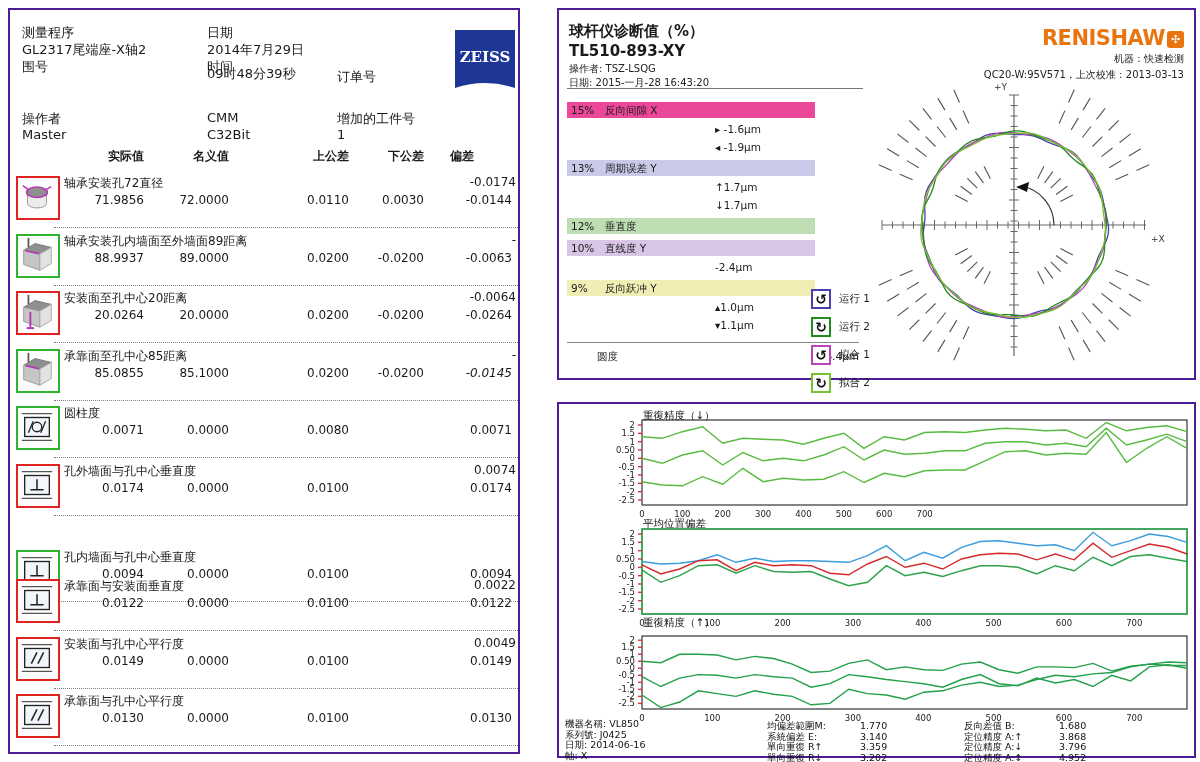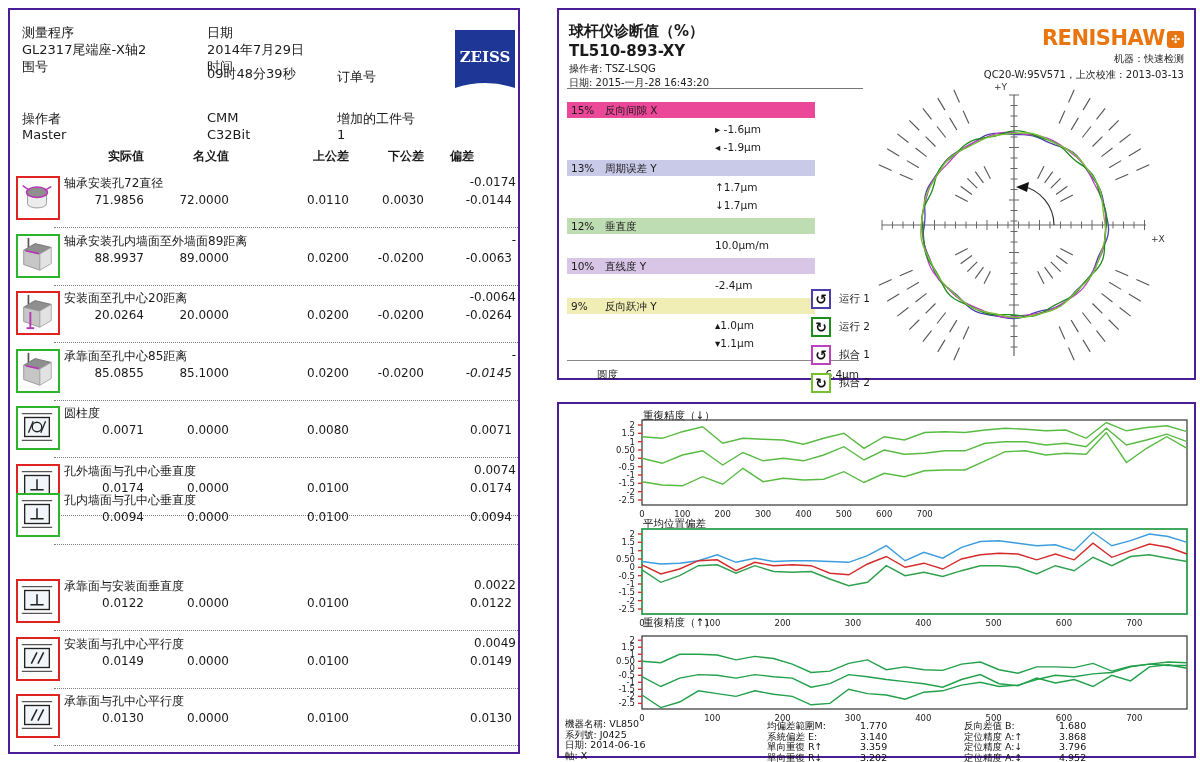--- a/index.html
+++ b/index.html
@@ -199,21 +199,21 @@
         <span class="mdevtop">0.0074</span>
         <div class="mvals">
           <span style="width: 90px;">0.0174</span>
           <span style="width: 85px;">0.0000</span>
           <span style="width: 120px;">0.0100</span>
           <span style="width: 75px;"></span>
           <span style="width: 88px;">0.0174</span>
         </div>
         <div class="sep"></div>
       </div>
-      <div class="mrow" style="top: 479px;">
+      <div class="mrow" style="top: 536px;">
         <div class="micon" style="border-color: rgb(44, 181, 44);"><svg viewBox="0 0 40 40" width="38" height="38">
             <line x1="4" y1="6" x2="36" y2="6" stroke="#222"></line>
             <line x1="4" y1="34" x2="36" y2="34" stroke="#222"></line>
             <rect x="7" y="10" width="26" height="20" fill="#f2f6fa" stroke="#222" stroke-width="1.4"></rect>
             <line x1="20" y1="14" x2="20" y2="25" stroke="#222" stroke-width="1.6"></line>
             <line x1="13" y1="25" x2="27" y2="25" stroke="#222" stroke-width="1.6"></line>
           </svg></div>
         <span class="mname">孔内墙面与孔中心垂直度</span>
         <span class="mdevtop"></span>
         <div class="mvals">
@@ -310,21 +310,20 @@
       <div class="dbar" style="background: rgb(201, 201, 232);">
         <span class="p">13%</span>
         <span class="n">周期误差 Y</span>
       </div>
       <div class="dval">↑1.7µm</div>
       <div class="dval">↓1.7µm</div>
       <div class="dbar" style="background: rgb(191, 221, 178);">
         <span class="p">12%</span>
         <span class="n">垂直度</span>
       </div>
-      <div class="dval">10.0µm/m</div>
       <div class="dbar" style="background: rgb(217, 197, 230);">
         <span class="p">10%</span>
         <span class="n">直线度 Y</span>
       </div>
       <div class="dval">-2.4µm</div>
       <div class="dbar" style="background: rgb(241, 238, 181);">
         <span class="p">9%</span>
         <span class="n">反向跃冲 Y</span>
       </div>
       <div class="dval">▴1.0µm</div>

